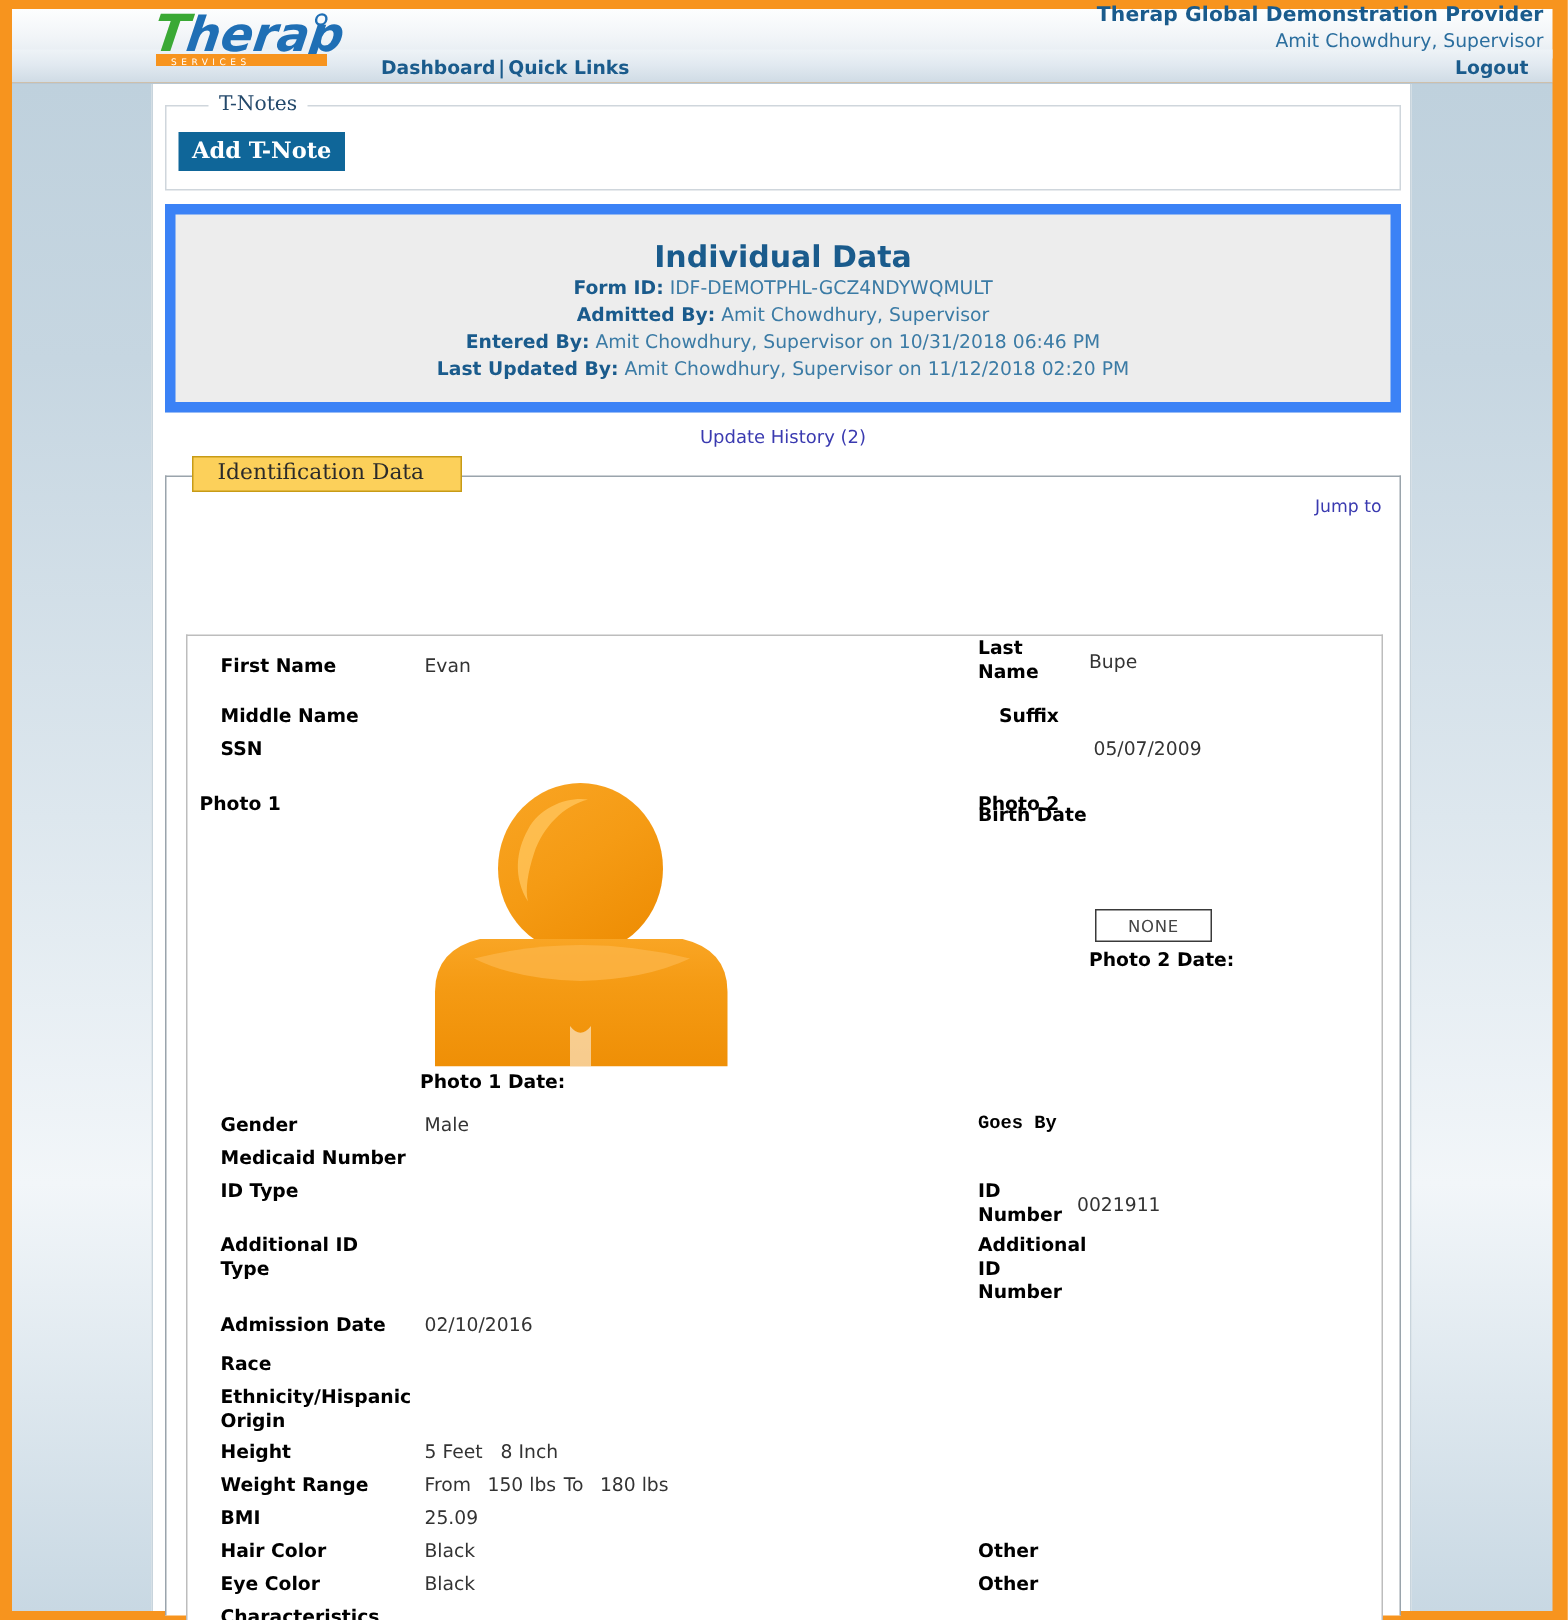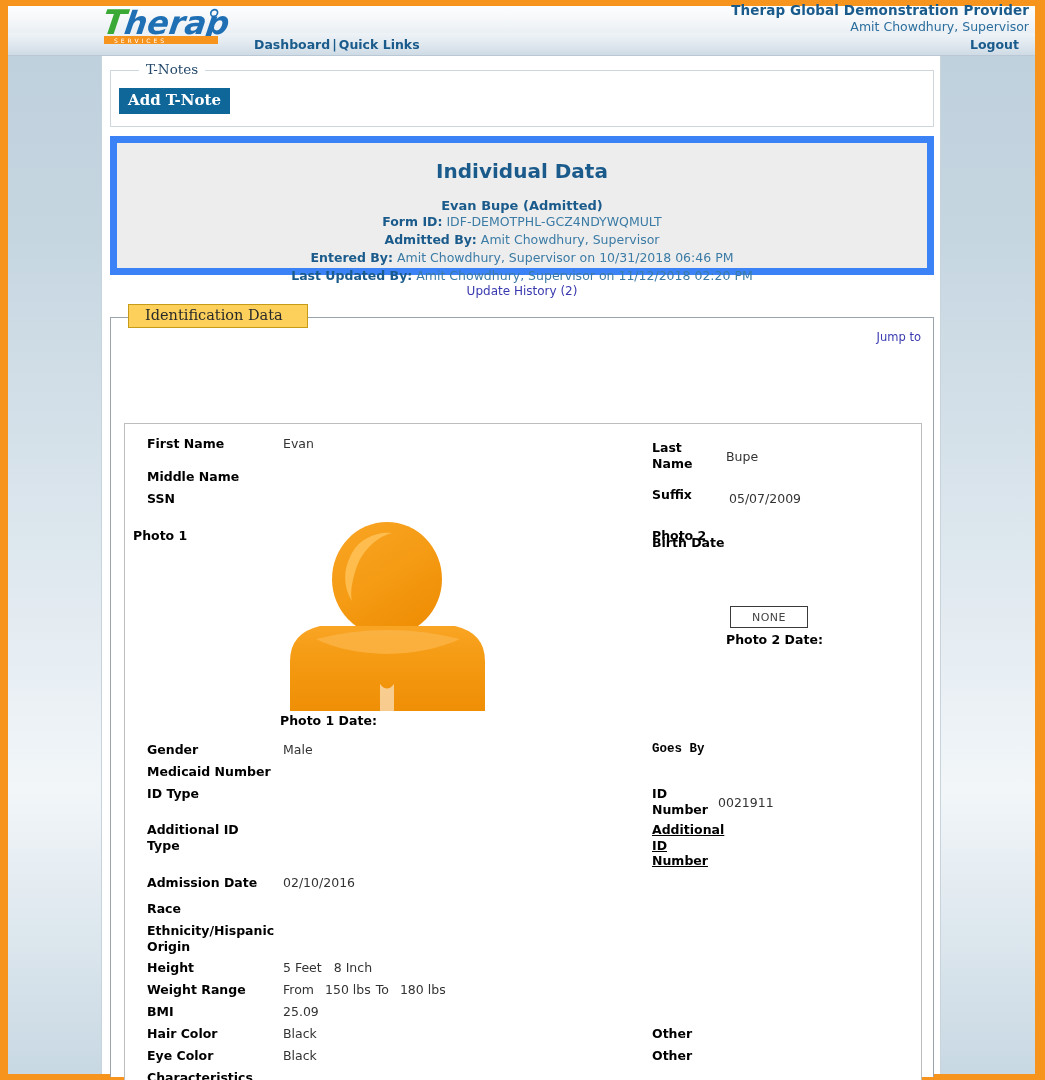--- a/index.html
+++ b/index.html
@@ -238,21 +238,20 @@
 
     <div id="content">
 
       <div id="tnotes">
         <div id="tnotes-legend">T-Notes</div>
         <button id="add-tnote">Add T-Note</button>
       </div>
 
       <div id="idpanel">
         <div id="idtitle">Individual Data</div>
-        <div id="idsubject">Evan Bupe (Admitted)</div>
 
         <div class="idline">
           <b>Form ID:</b>
           <span class="val">IDF-DEMOTPHL-GCZ4NDYWQMULT</span>
         </div>
         <div class="idline">
           <b>Admitted By:</b>
           <span class="val">Amit Chowdhury, Supervisor</span>
         </div>
         <div class="idline">
@@ -358,47 +357,47 @@
 
             <div class="row" style="top:646px;">
               <span class="lbl lbl-w-left">Characteristics</span>
               <span class="val val-pad"></span>
             </div>
 
           </div>
 
           <div class="col-right">
 
-            <div class="row" style="top:16px;">
+            <div class="row" style="top:0;">
               <span class="lbl lbl-w-right">Last Name</span>
               <span class="val val-pad" style="padding-top:9px;">Bupe</span>
             </div>
 
-            <div class="row" style="top:63px;">
+            <div class="row" style="top:45px;text-align:center;">
               <span class="lbl lbl-w-right">Suffix</span>
               <span class="val val-pad"></span>
             </div>
 
             <div class="row" style="top:67px;">
               <span class="lbl" style="width:77px;flex:0 0 77px;margin-top:44px;">Birth Date</span>
               <span class="val">05/07/2009</span>
             </div>
 
             <div class="row" style="top:318px;font-family:Liberation Mono, monospace;">
               <span class="lbl lbl-w-right">Goes By</span>
               <span class="val val-pad"></span>
             </div>
 
             <div class="row" style="top:362px;">
               <span class="lbl" style="width:60px;flex:0 0 60px;">ID Number</span>
               <span class="val val-pad" style="padding-top:9px;">0021911</span>
             </div>
 
             <div class="row" style="top:398px;">
-              <span class="lbl" style="width:72px;flex:0 0 72px;text-decoration:underline;">Additional ID Number</span>
+              <span class="lbl" style="width:72px;flex:0 0 72px;">Additional ID Number</span>
               <span class="val val-pad"></span>
             </div>
 
             <div class="row" style="top:602px;">
               <span class="lbl">Other</span>
             </div>
 
             <div class="row" style="top:624px;">
               <span class="lbl">Other</span>
             </div>

